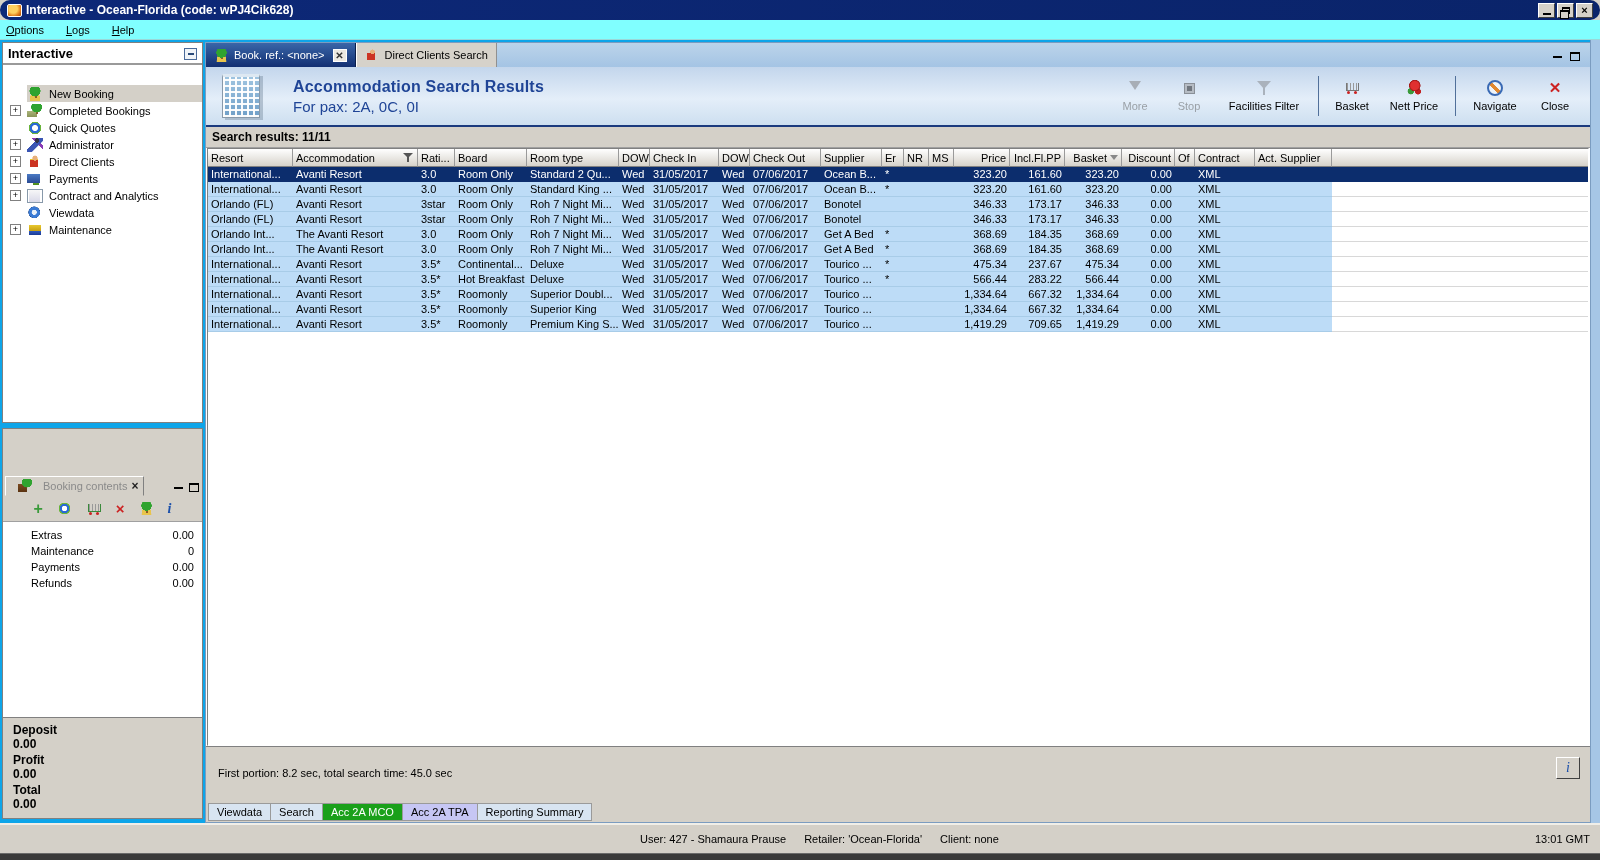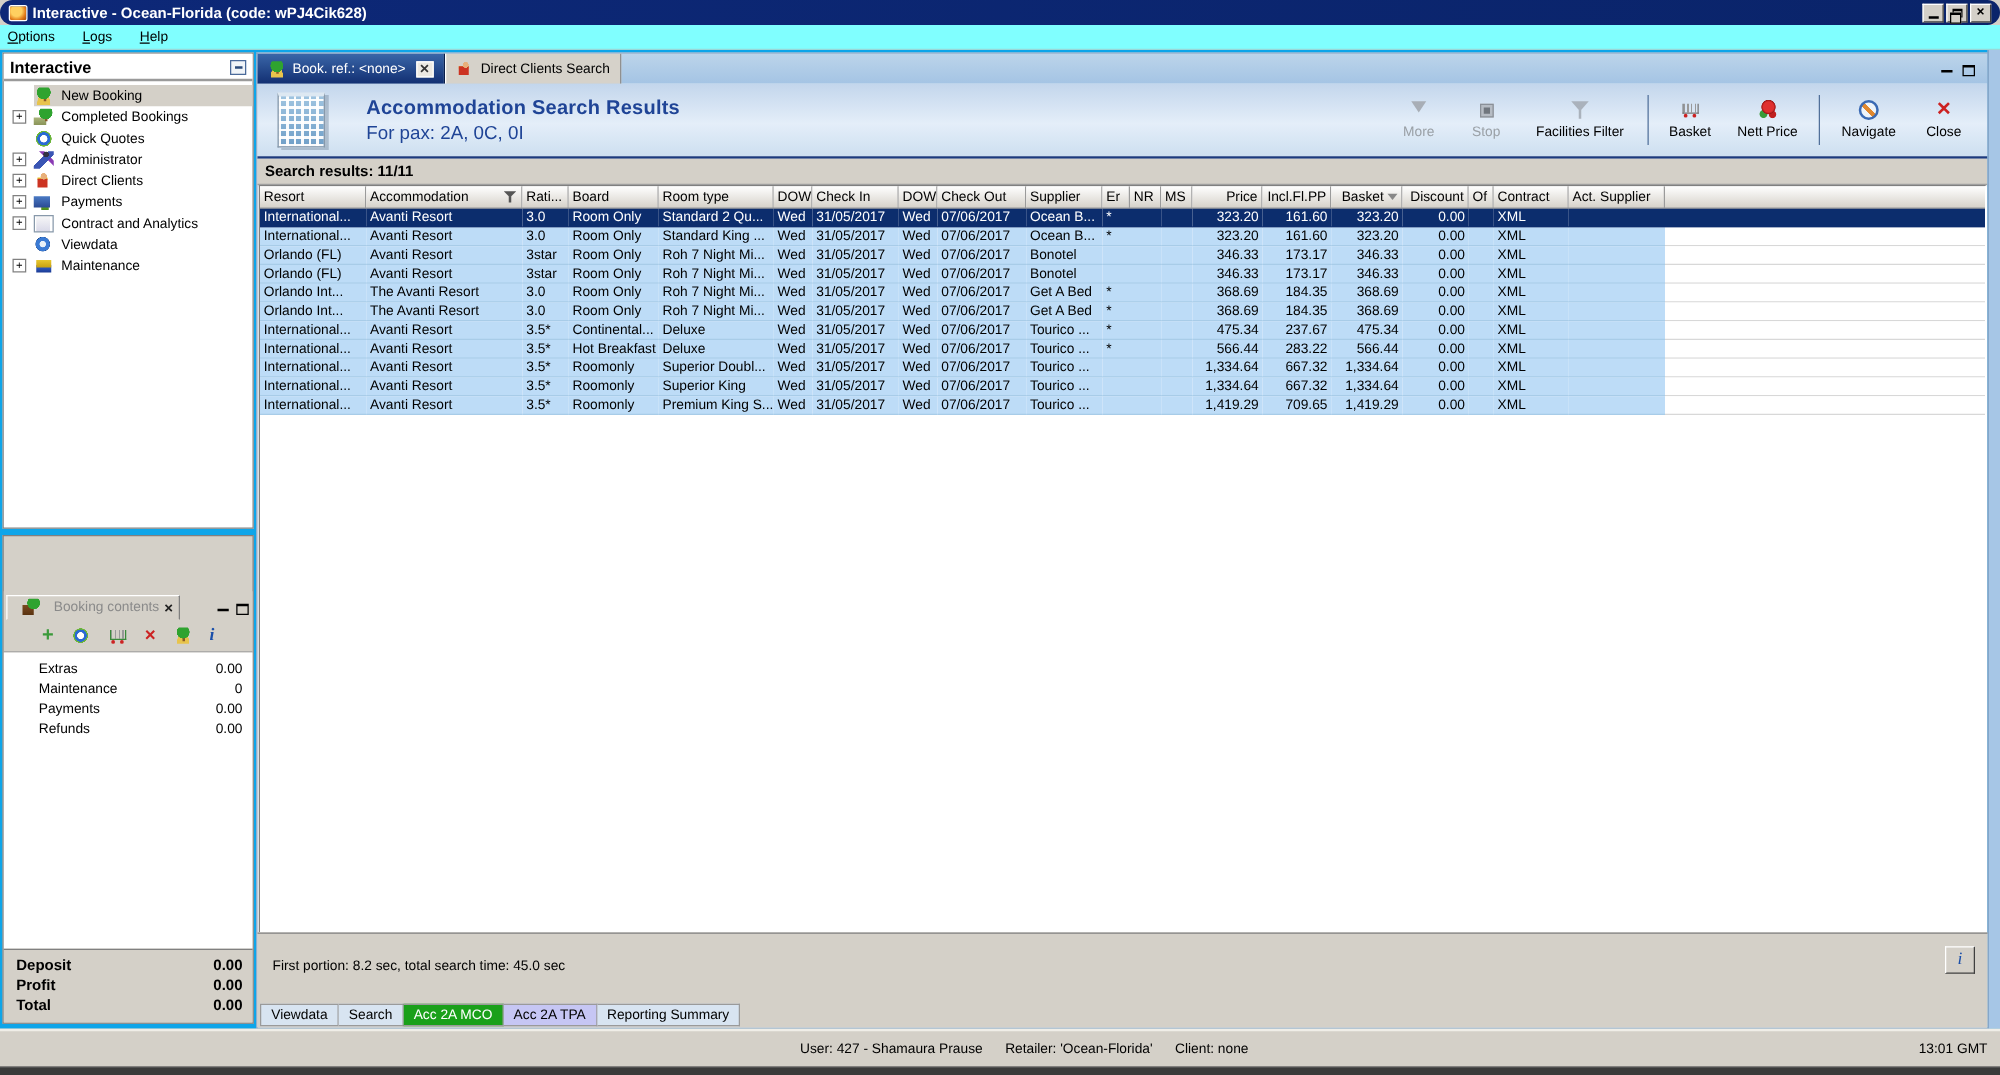--- a/index.html
+++ b/index.html
@@ -30,21 +30,21 @@
   .sidebar { width:205px; display:flex; flex-direction:column; padding:2px 2px 0 2px; }
   .mainwrap { flex:1; display:flex; flex-direction:column; padding-top:2px; }
   .right-strip { width:10px; background:#a6c6e6; border-left:1px solid #7b9cc0; }
 
   
   .panel-tree { background:#fff; border:1px solid #808080; height:381px; display:flex; flex-direction:column; }
   .tree-title { display:flex; align-items:center; justify-content:space-between; padding:3px 5px 2px 5px;
     border-bottom:2px solid #9a9a9a; font-weight:bold; font-size:13px; background:#fff; }
   .collapse-btn { width:13px; height:12px; border:1px solid #4a6a9a; display:flex; align-items:center; justify-content:center; background:#f0f4f8;}
   .collapse-btn i { display:block; width:6px; height:2px; background:#2a4a7a; }
-  .tree-body { flex:1; overflow:hidden; padding-top:3px; }
+  .tree-body { flex:1; overflow:hidden; padding-top:20px; }
   .tree-item { height:17px; display:flex; align-items:center; cursor:default; }
   .tree-item.selected { background:linear-gradient(to right, transparent 24px, #d4d0c8 24px); }
   .plusbox { width:11px; height:11px; margin-left:7px; border:1px solid #808080; background:#fff;
     font-size:9px; line-height:9px; text-align:center; color:#000; flex:none; }
   .ticon { width:16px; height:14px; margin-left:6px; margin-right:6px; flex:none; background-repeat:no-repeat; }
   .tlabel { white-space:nowrap; }
 
   
   .palm-tree-icon { background:
     radial-gradient(circle at 50% 28%, #2fa32f 0 42%, transparent 44%),
@@ -97,21 +97,21 @@
   .icon14 { width:15px; height:13px; display:inline-block; background-repeat:no-repeat; }
   .cart-glyph { position:relative; width:16px; height:12px; }
   .cart-glyph::before { content:""; position:absolute; left:2px; top:1px; width:11px; height:7px;
     border:1px solid #777; border-top:none; background:repeating-linear-gradient(90deg,#999 0 1px,transparent 1px 3px); }
   .cart-glyph::after { content:""; position:absolute; left:3px; bottom:0; width:3px; height:3px; border-radius:50%;
     background:#c22; box-shadow:7px 0 0 #c22; }
   .cart-green::before { border-color:#3a8a3a; }
   .bc-list { flex:1; background:#fff; padding-top:5px; }
   .bc-row { display:flex; justify-content:space-between; padding:2px 8px 2px 28px; }
   .bc-totals { background:#d4d0c8; border-top:1px solid #808080; padding:4px 8px 6px 10px; font-weight:bold; font-size:12px; }
-  .bc-trow { display:flex; justify-content:space-between; padding:1px 0; }
+  .bc-trow { display:flex; justify-content:space-between; padding:1px 0;flex-direction:column; }
 
   
   .mainpanel { flex:1; display:flex; flex-direction:column; border:1px solid #7b9cc0; border-right:none; background:#fff; }
   .tabstrip { height:24px; background:linear-gradient(#bcd4ea,#a4c4e4); display:flex; align-items:flex-end; }
   .mtab { display:flex; align-items:center; gap:5px; height:24px; padding:0 8px; }
   .mtab.active { background:linear-gradient(#3a66a8,#122f72); color:#fff; border-right:1px solid #0a1e4a; }
   .mtab.inactive { background:#d6d2ca; color:#000; border-right:1px solid #909090; border-left:1px solid #fff; }
   .mtab .tab-close { width:14px; height:13px; background:#ece9e2; border:1px solid #fff; color:#333;
     font-weight:bold; font-size:10px; line-height:11px; text-align:center; margin-left:3px; }
   .tab-ticon { width:15px; height:13px; }

